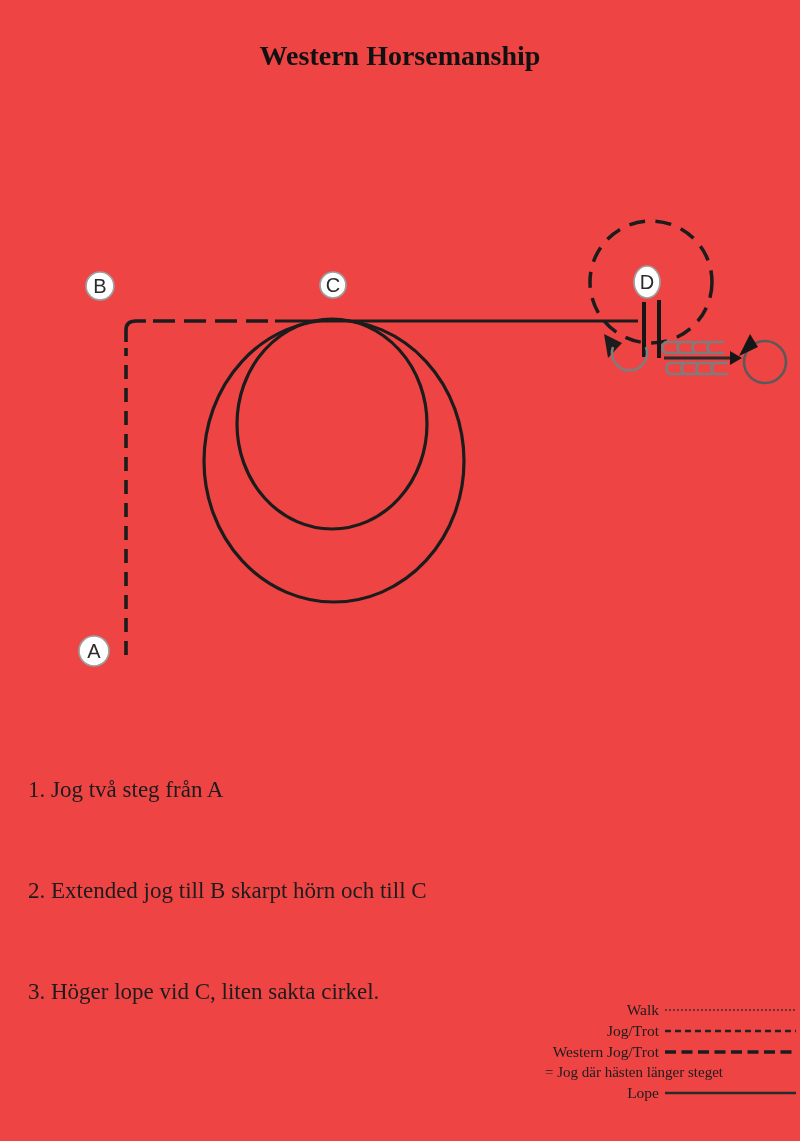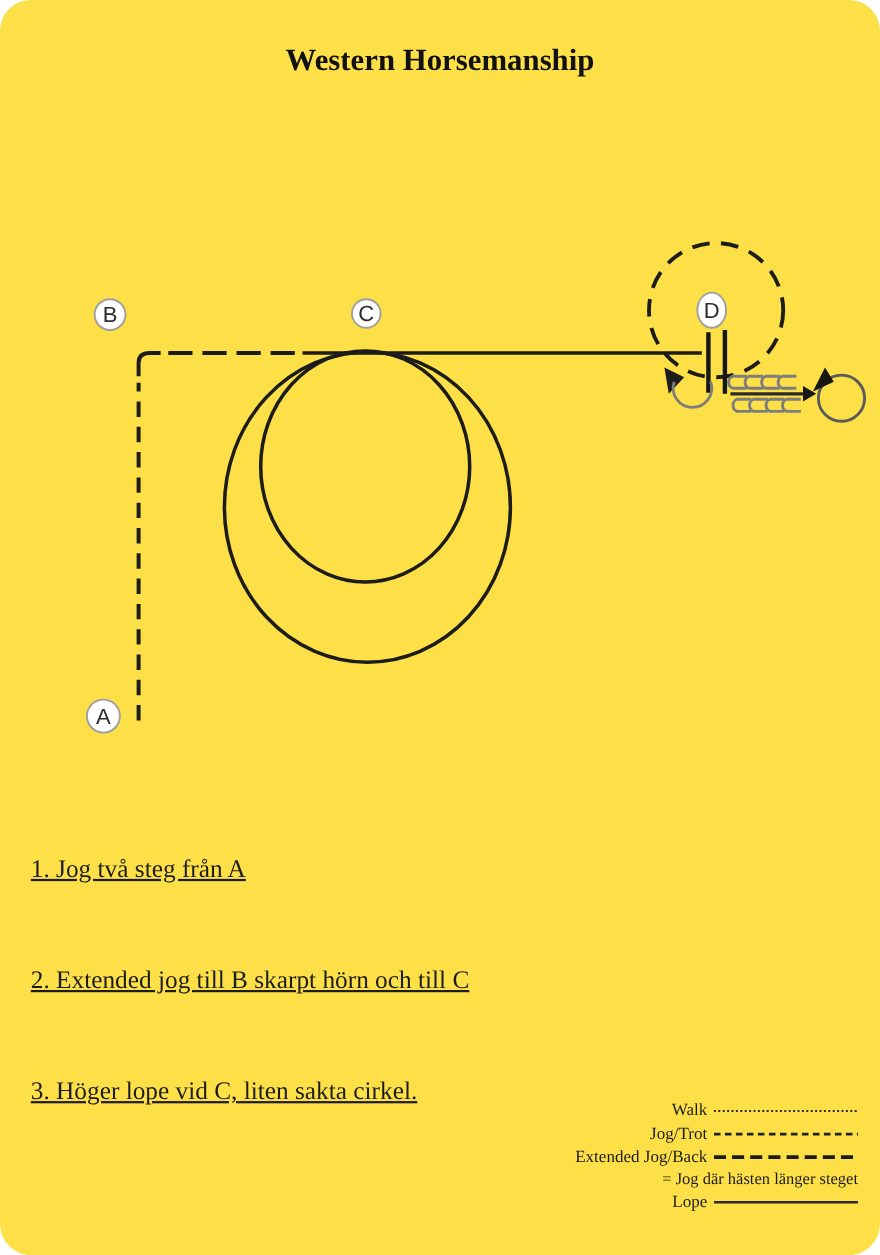--- a/index.html
+++ b/index.html
@@ -1,46 +1,46 @@
 <!DOCTYPE html>
 <html><head>
 <meta charset="utf-8">
 <style>
   * { margin:0; padding:0; box-sizing:border-box; }
   html,body { background:#ffffff; }
   .page {
     position:relative; width:800px; height:1141px;
-    background:#fde047; overflow:hidden;
-    font-family:"Liberation Serif", serif; color:#1a1a1a;border-radius:28px;
+    background:#ef4444; overflow:hidden;
+    font-family:"Liberation Serif", serif; color:#1a1a1a;
   }
   .title {
     position:absolute; top:40px; left:0; width:800px;
     text-align:center; font-size:28px; font-weight:bold;
     font-family:"Liberation Serif", serif; color:#111;
   }
   .diagram-svg { position:absolute; top:0; left:0; }
   .marker-letter {
     font-family:"Liberation Sans", sans-serif; font-size:20px; fill:#2b2b2b;
   }
   .instructions {
     position:absolute; left:7px; top:705px; width:620px;
     font-size:23px; line-height:33.8px; white-space:pre-wrap; color:#1c1c1c;
   }
-  .instr-item { padding-left:21px;text-decoration:underline; }
+  .instr-item { padding-left:21px; }
   .legend {
-    position:absolute; left:424px; top:999px; width:356px;
+    position:absolute; left:440px; top:999px; width:356px;
     color:#1c1c1c;
   }
   .legend-row {
     display:flex; align-items:center; justify-content:flex-end;
     height:21.3px;
   }
   .legend-label { font-size:15.5px; white-space:nowrap; }
   .legend-sample { width:131px; margin-left:6px; flex:none; display:flex; align-items:center; }
-  .legend-note-row { height:19px; justify-content:flex-end; padding-left:32px; }
+  .legend-note-row { height:19px; justify-content:center; padding-left:32px; }
   .legend-note { font-size:15px; white-space:nowrap; }
   .legend-back-row { height:28px; }
 </style>
 </head>
 <body>
 
 <div class="page">
 
   <div class="title">Western Horsemanship</div>
 
@@ -123,21 +123,21 @@
     <div class="legend-row">
       <span class="legend-label">Jog/Trot</span>
       <span class="legend-sample">
         <svg width="131" height="8" viewBox="0 0 131 8">
           <line x1="0" y1="4" x2="131" y2="4" stroke="#222222" stroke-width="2.4" stroke-dasharray="6 4"></line>
         </svg>
       </span>
     </div>
 
     <div class="legend-row">
-      <span class="legend-label">Extended Jog/Back</span>
+      <span class="legend-label">Western Jog/Trot</span>
       <span class="legend-sample">
         <svg width="131" height="10" viewBox="0 0 131 10">
           <line x1="0" y1="5" x2="131" y2="5" stroke="#1c1c1c" stroke-width="3.4" stroke-dasharray="11 5.5"></line>
         </svg>
       </span>
     </div>
 
     <div class="legend-row legend-note-row">
       <span class="legend-note">= Jog där hästen länger steget</span>
     </div>

